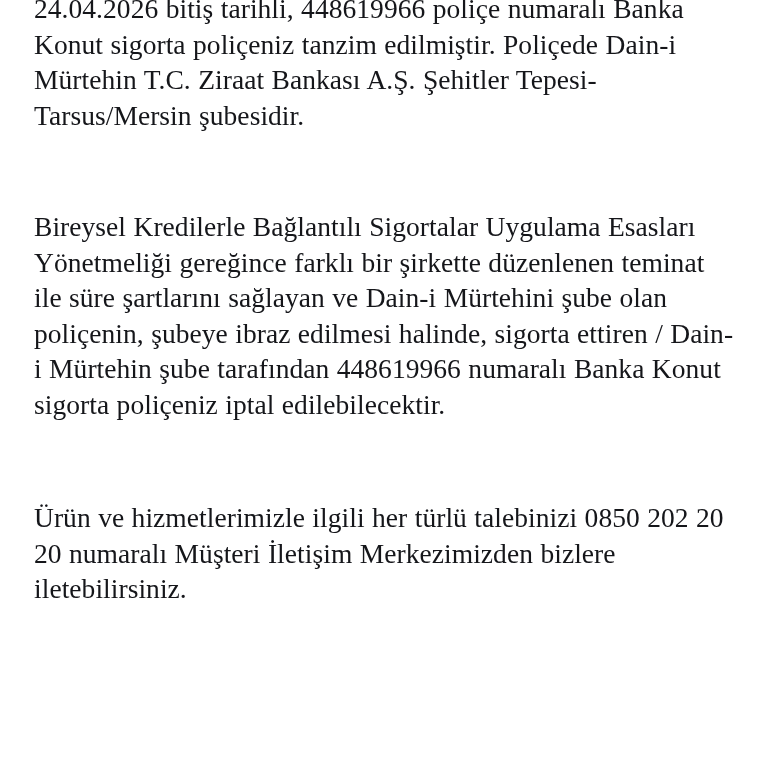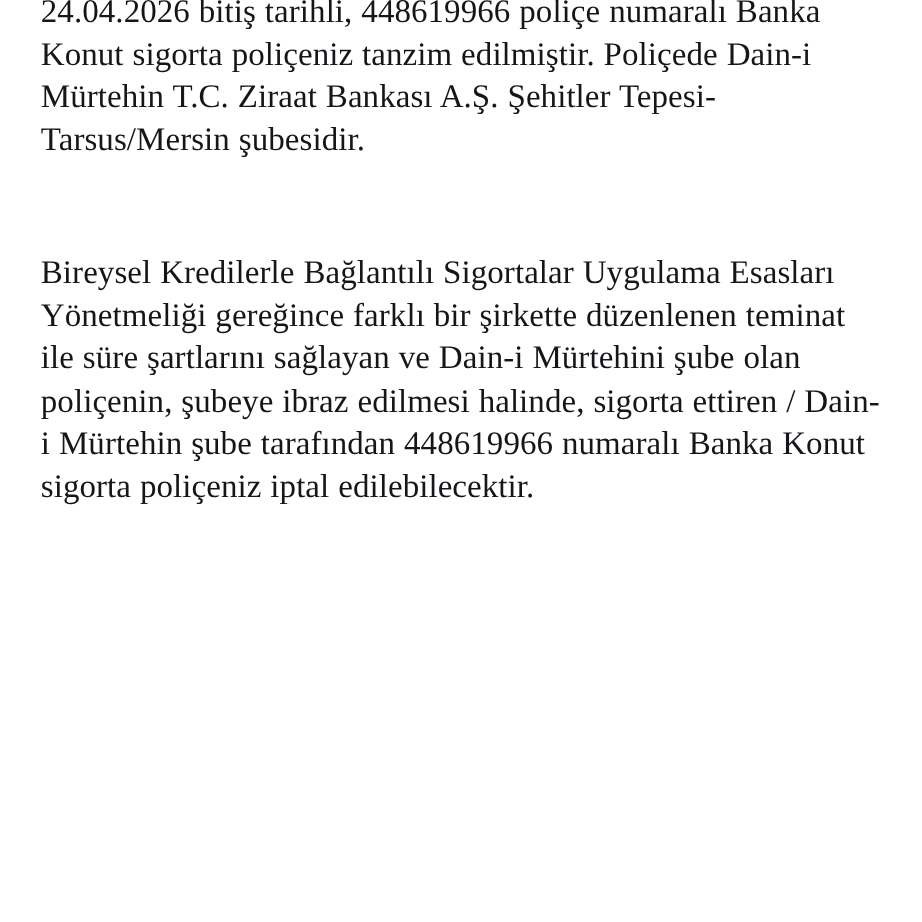--- a/index.html
+++ b/index.html
@@ -49,15 +49,16 @@
   <div class="doc-body">
 
     <p class="para para-clipped">24.04.2026 bitiş tarihli, 448619966 poliçe numaralı Banka Konut sigorta poliçeniz tanzim edilmiştir. Poliçede Dain-i Mürtehin T.C. Ziraat Bankası A.Ş. Şehitler Tepesi-Tarsus/Mersin şubesidir.</p>
 
     <div class="gap-large"></div>
 
     <p class="para">Bireysel Kredilerle Bağlantılı Sigortalar Uygulama Esasları Yönetmeliği gereğince farklı bir şirkette düzenlenen teminat ile süre şartlarını sağlayan ve Dain-i Mürtehini şube olan poliçenin, şubeye ibraz edilmesi halinde, sigorta ettiren / Dain-i Mürtehin şube tarafından 448619966 numaralı Banka Konut sigorta poliçeniz iptal edilebilecektir.</p>
 
     <div class="gap-medium"></div>
 
+    <p class="para">Ürün ve hizmetlerimizle ilgili her türlü talebinizi 0850 202 20 20 numaralı Müşteri İletişim Merkezimizden bizlere iletebilirsiniz.</p>
 
   </div>
 </div>
 
 </body></html>

